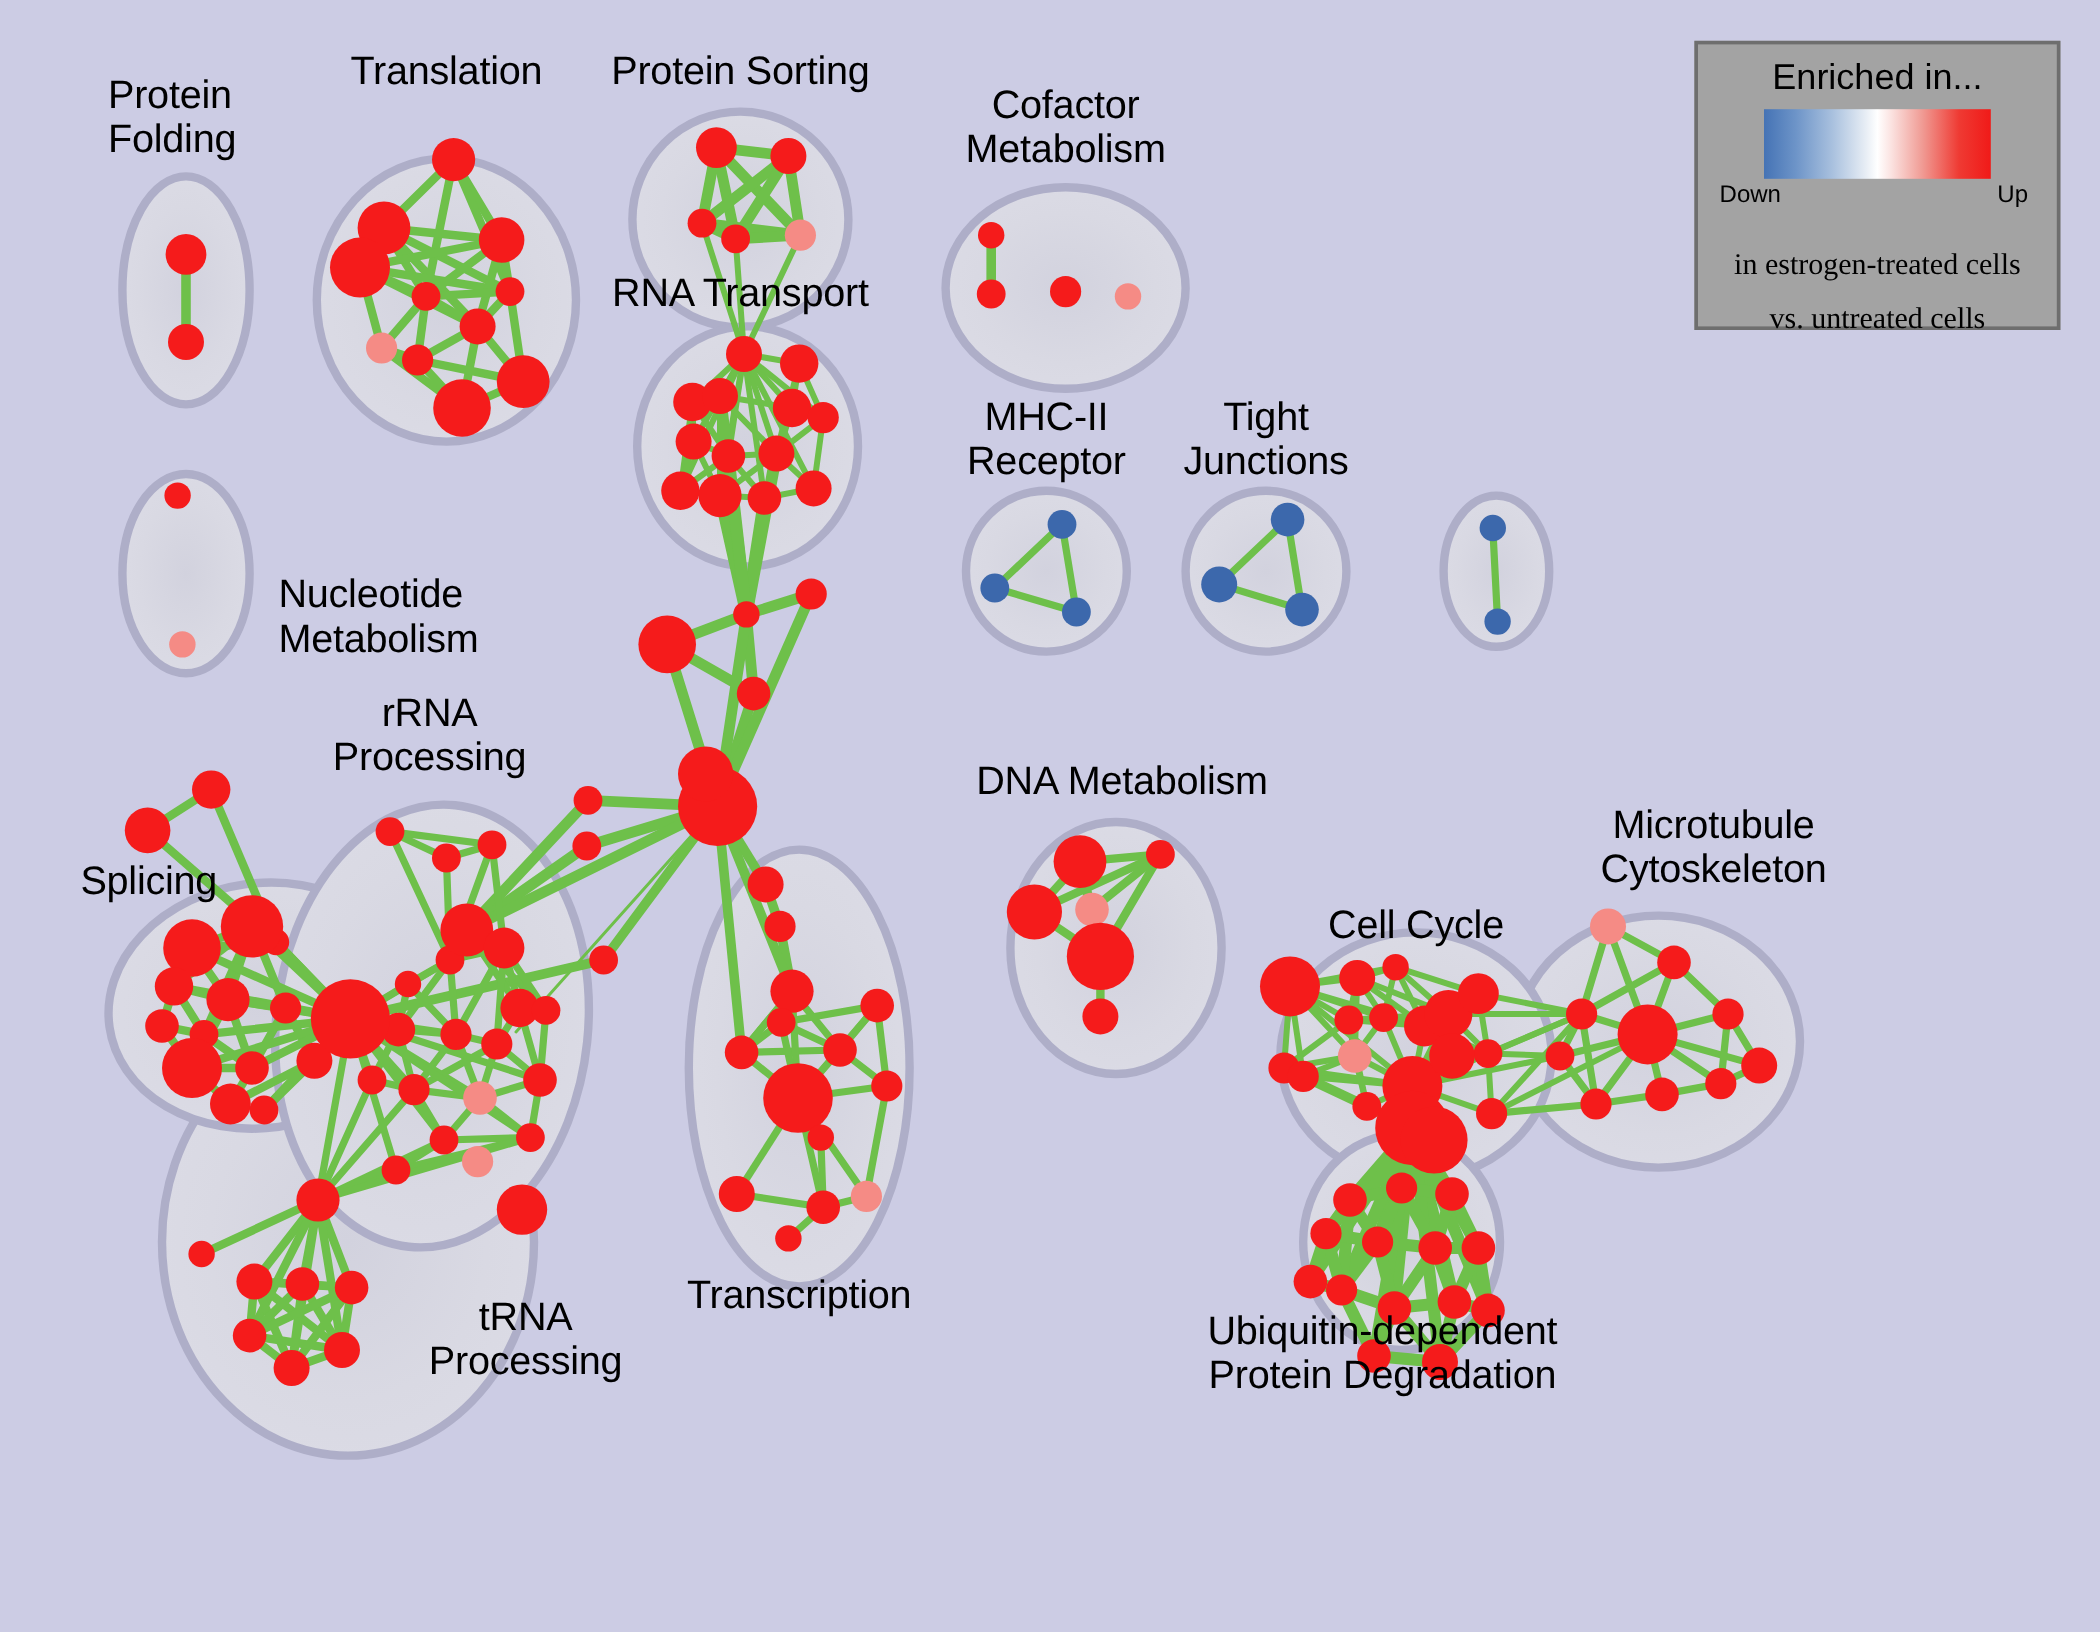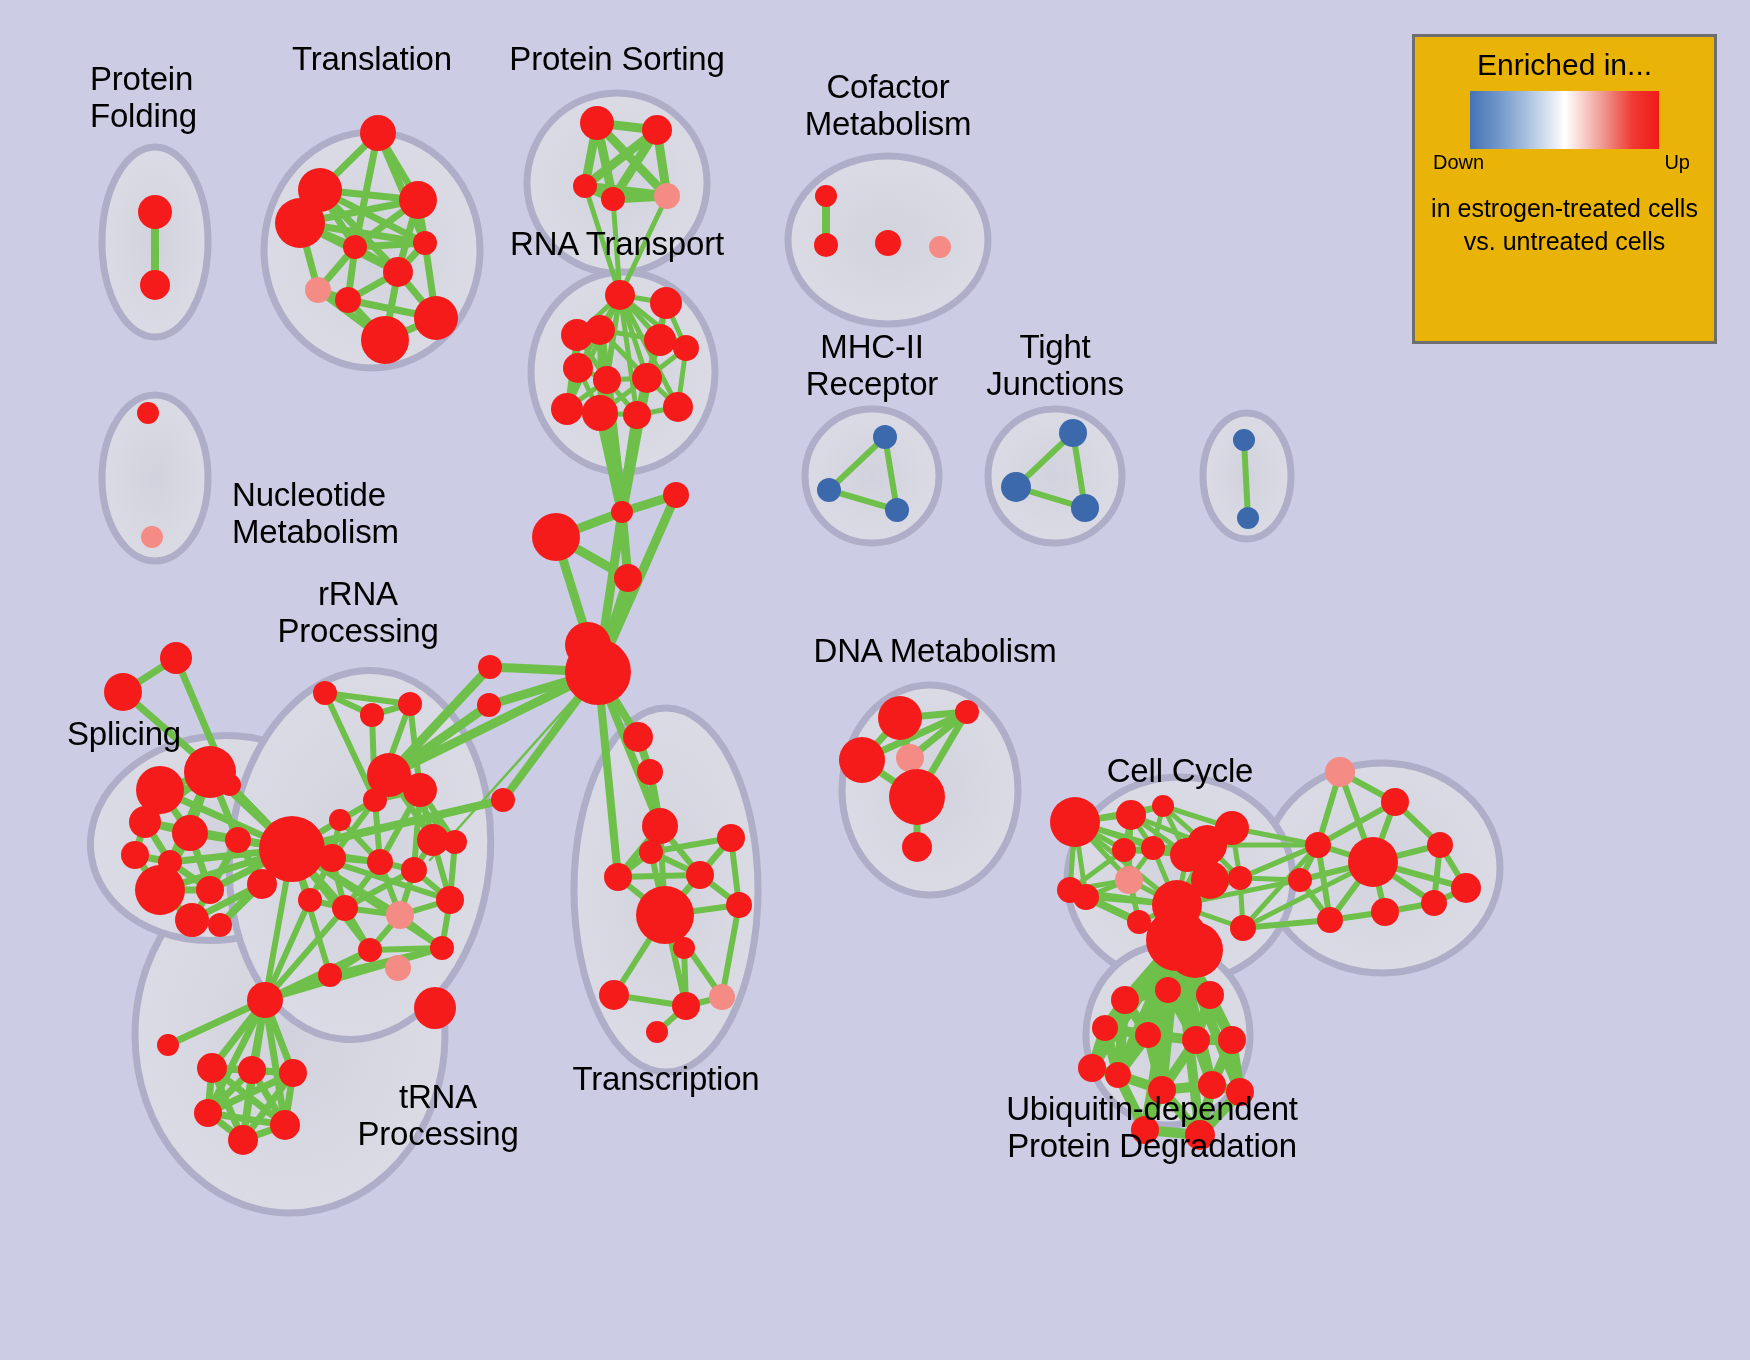--- a/index.html
+++ b/index.html
@@ -19,42 +19,42 @@
     font-size:33px;
     line-height:37px;
     font-weight:400;
     white-space:pre;
     letter-spacing:-0.2px;
   }
   .clabel.ctr{text-align:center;transform:translateX(-50%);}
   #legend{
     position:absolute;
     left:1412px;top:34px;
-    width:305px;height:310px;
-    background:#eab308;
+    width:305px;height:241px;
+    background:#a3a3a3;
     border:3px solid #6e6e6e;
     box-sizing:border-box;
   }
   #legend .ltitle{
     text-align:center;font-size:30px;color:#000;margin-top:11px;
     font-family:"Liberation Sans", sans-serif;
   }
   #legend .bar{
     margin:9px auto 0 auto;
     width:189px;height:58px;
     background:linear-gradient(to right,#4573b5 0%,#6d94c8 14%,#a8c0de 30%,#e8eef5 45%,#ffffff 50%,#fbe3e1 56%,#f09a93 70%,#ef3a33 86%,#f01a18 100%);
   }
   #legend .ends{
     position:relative;height:40px;margin:2px 12px 0 12px;font-size:20px;color:#000;
   }
   #legend .ends .dn{position:absolute;left:6px;top:0;}
   #legend .ends .up{position:absolute;right:12px;top:0;margin-left:48px;}
   #legend .sub{
-    text-align:center;font-size:25px;line-height:31px;color:#000;margin-top:2px;
-    font-family:Liberation Sans, sans-serif;
+    text-align:center;font-size:25px;line-height:31px;color:#000;margin-top:14px;
+    font-family:Liberation Serif, serif;
   }
 </style>
 </head>
 <body>
 
 <div id="stage">
 
   <svg id="net" viewBox="0 0 1750 1360">
     <defs>
       <radialGradient id="cg" cx="50%" cy="50%" r="62%">
@@ -764,20 +764,22 @@
   <div class="clabel ctr" style="left:1055px;top:328px;">Tight
 Junctions</div>
   <div class="clabel" style="left:67px;top:715px;">Splicing</div>
   <div class="clabel ctr" style="left:358px;top:575px;">rRNA
 Processing</div>
   <div class="clabel ctr" style="left:438px;top:1078px;">tRNA
 Processing</div>
   <div class="clabel ctr" style="left:666px;top:1060px;">Transcription</div>
   <div class="clabel ctr" style="left:935px;top:632px;">DNA Metabolism</div>
   <div class="clabel ctr" style="left:1180px;top:752px;">Cell Cycle</div>
+  <div class="clabel ctr" style="left:1428px;top:668px;">Microtubule
+Cytoskeleton</div>
   <div class="clabel ctr" style="left:1152px;top:1090px;">Ubiquitin-dependent
 Protein Degradation</div>
 
   <div id="legend">
     <div class="ltitle">Enriched in...</div>
     <div class="bar"></div>
     <div class="ends">
       <span class="dn">Down</span>
       <span class="up">Up</span>
     </div>

